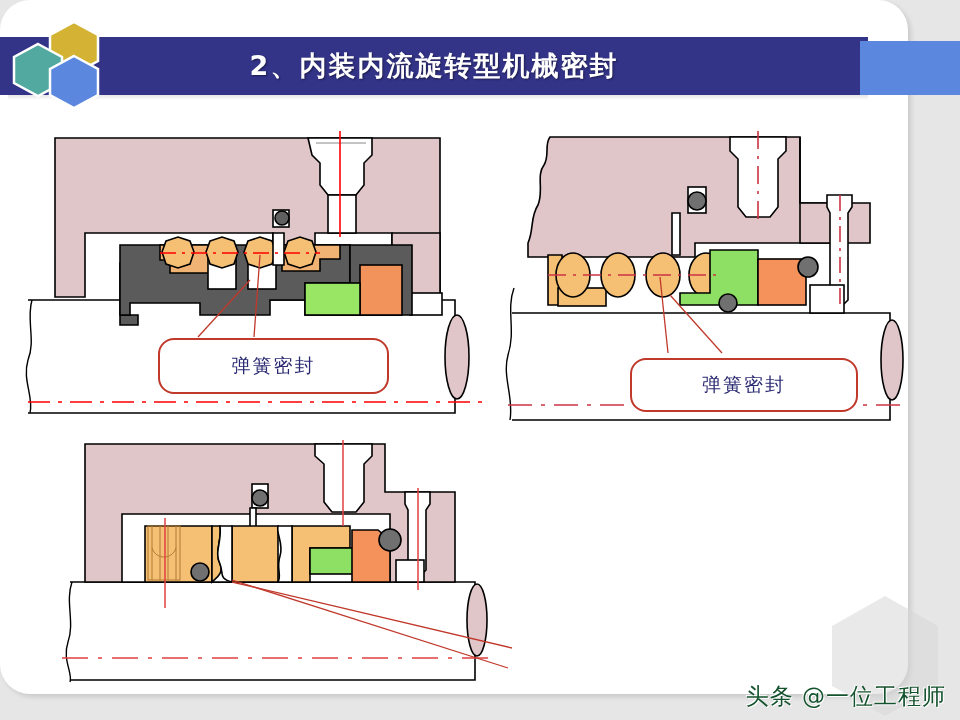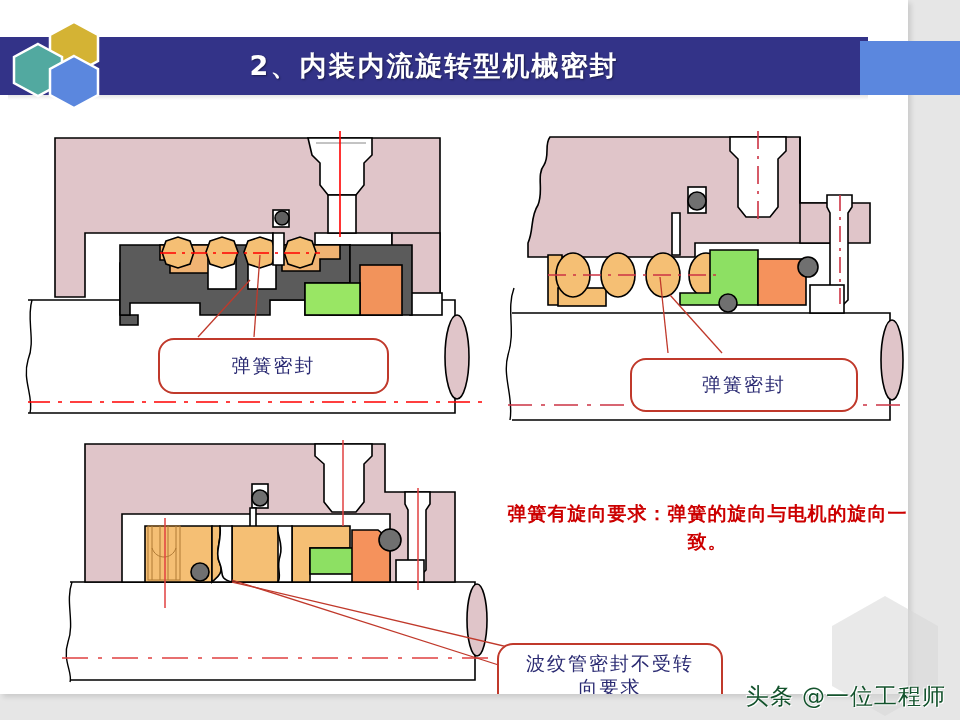--- a/index.html
+++ b/index.html
@@ -8,20 +8,21 @@
     background:#e6e6e6;
     font-family:"Liberation Sans","DejaVu Sans",sans-serif;
     position:relative;
   }
   
   #slide{
     position:absolute;left:0;top:0;width:908px;height:694px;
     background:#ffffff;
     box-shadow:3px 3px 5px rgba(0,0,0,.12);
     overflow:hidden;
+    border-radius:30px;
   }
   
   #header-bar{
     position:absolute;left:0;top:37px;width:868px;height:58px;
     background:#333388;
   }
   #header-accent{
     position:absolute;left:860px;top:41px;width:100px;height:54px;
     background:#5b87de;
   }
@@ -283,26 +284,21 @@
   </div>
 
   <div class="callout" id="callout-1">
     <span>弹簧密封</span>
   </div>
 
   <div class="callout" id="callout-2">
     <span>弹簧密封</span>
   </div>
 
-  <div class="callout" id="callout-3">
-    <span style="white-space:pre-line">波纹管密封不受转
-向要求</span>
-  </div>
-
-  <div id="note-red">弹簧有旋向要求：弹簧的旋向与电机的旋向一致。</div>
+
 
 </div>
 
 <div id="header-accent"></div>
 
 <svg id="watermark-hex" viewBox="0 0 130 130">
   <polygon points="65,6 118,36 118,96 65,126 12,96 12,36" fill="#d8d8d8"></polygon>
 </svg>
 <div id="watermark-text">头条 @一位工程师</div>
 

